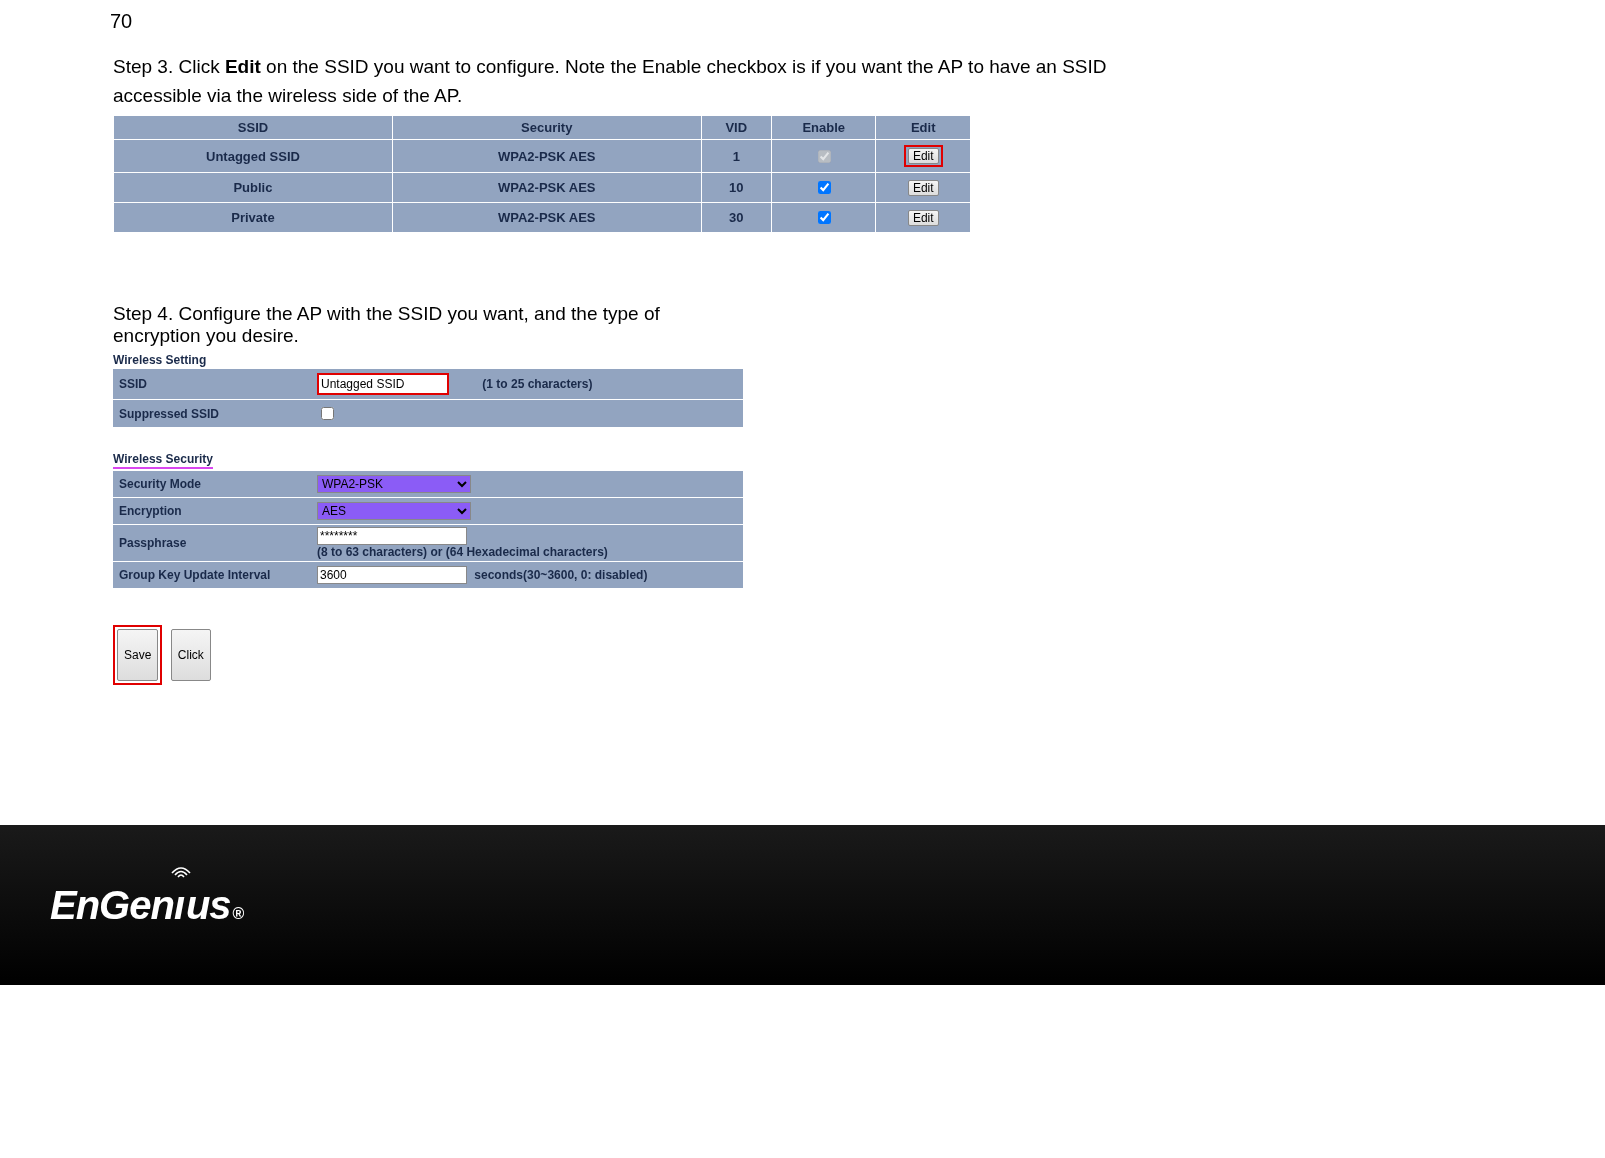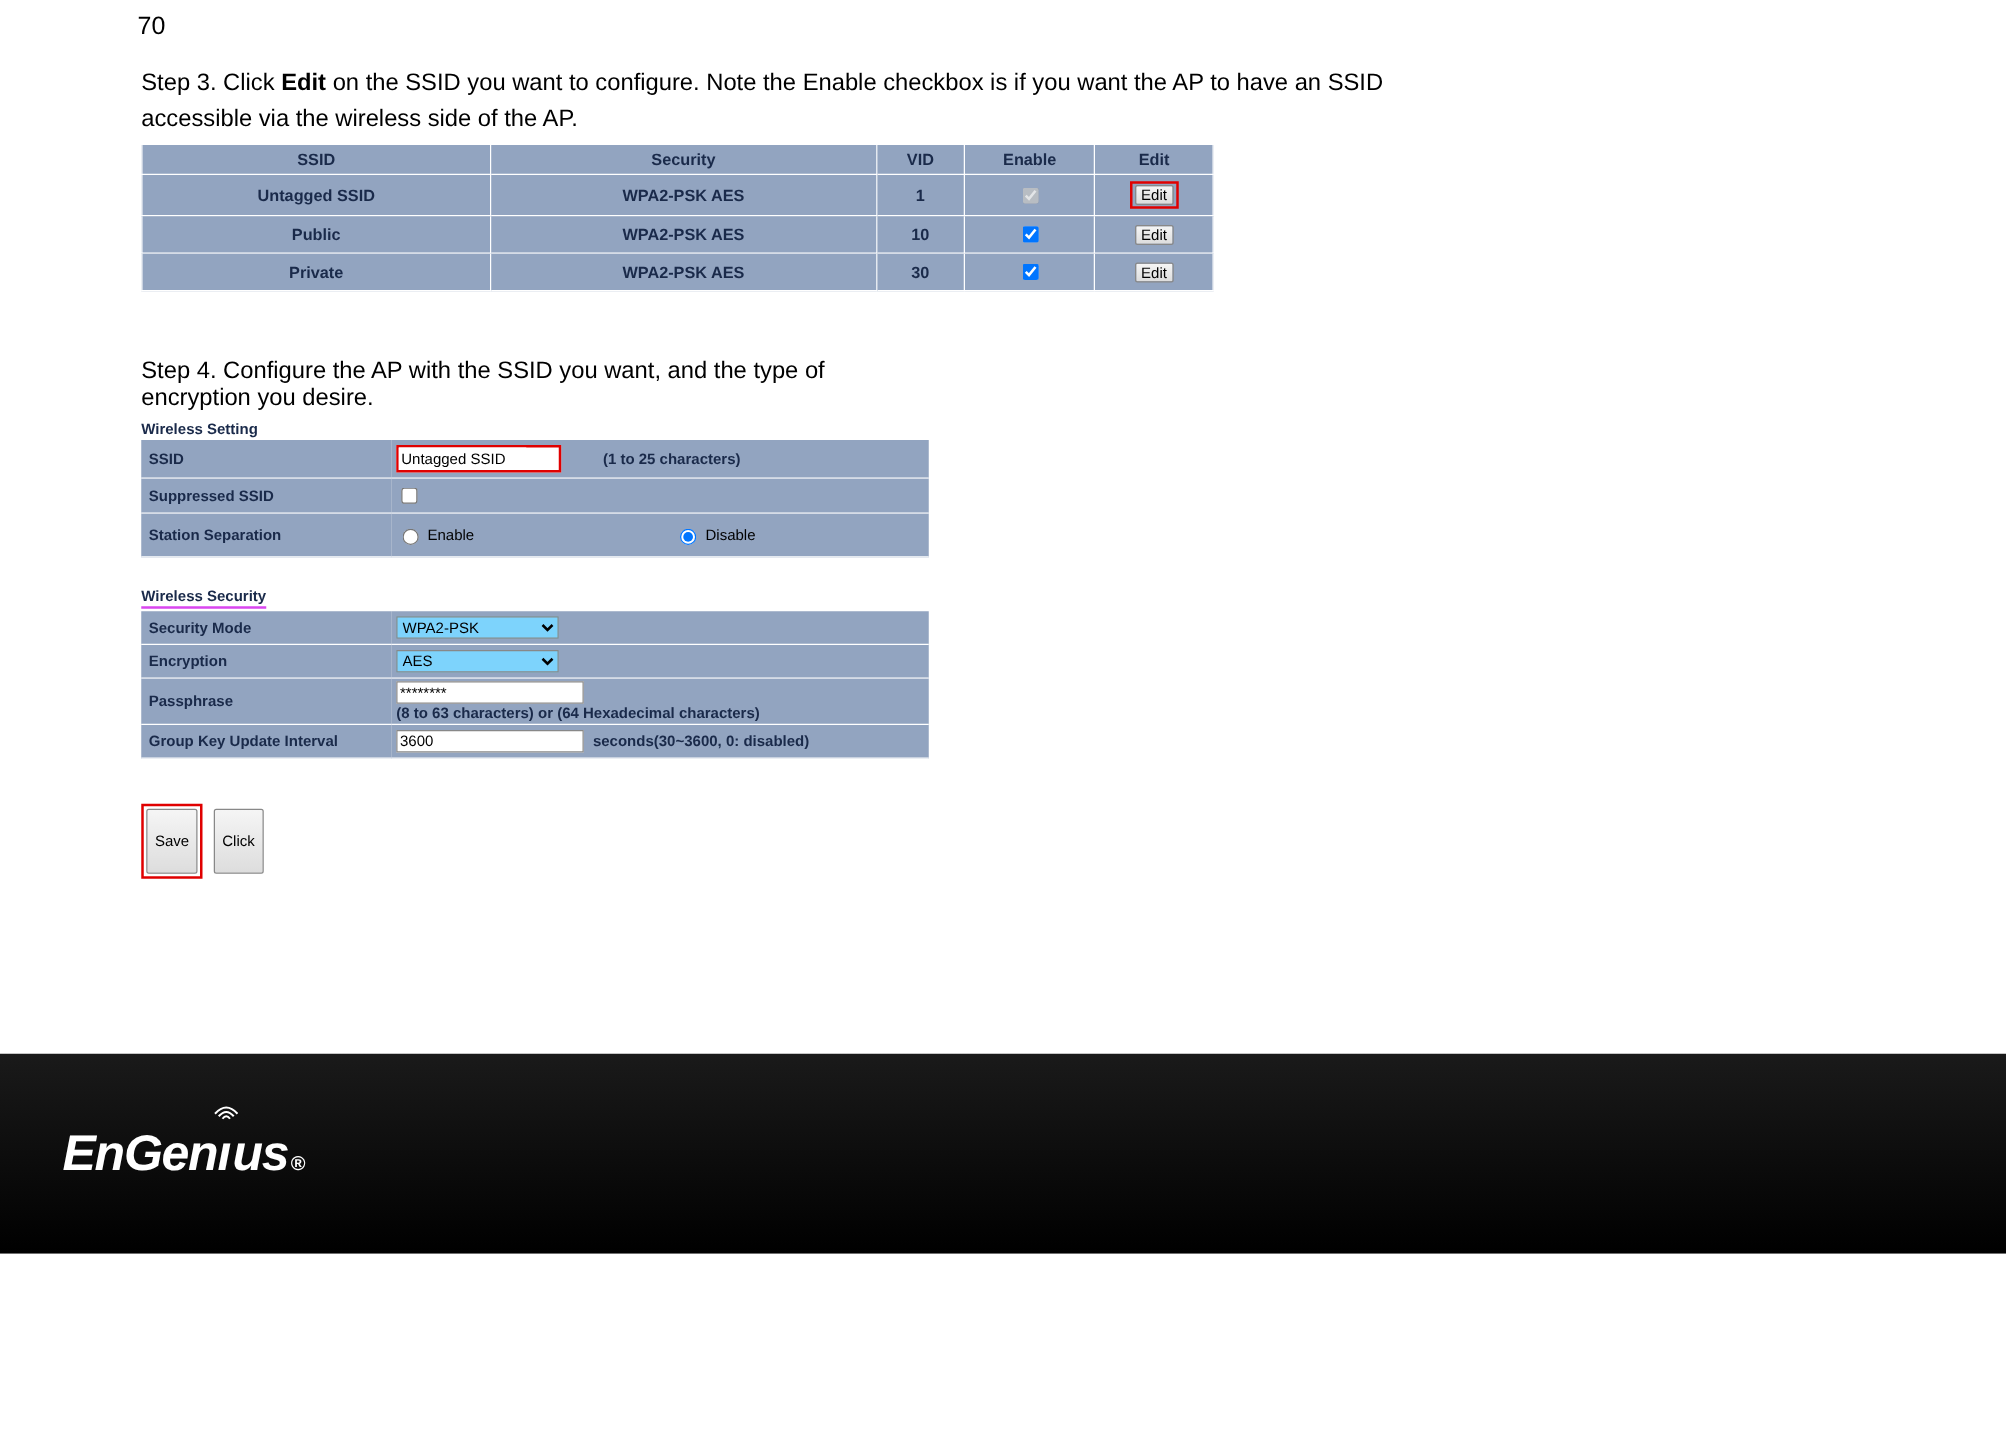--- a/index.html
+++ b/index.html
@@ -78,21 +78,21 @@
     border: 2px solid #e00000;
     padding: 1px 2px;
     line-height: 0;
   }
   input[type=checkbox] {
     width: 13px; height: 13px;
   }
 
   
   .cfg-wrap {
-    margin-top: 53px;
+    margin-top: 70px;
     width: 630px;
   }
   .cfg-step {
     font-size: 19px;
     margin-bottom: 4px;
   }
   .cfg-heading {
     font-size: 12px;
     font-weight: bold;
     color: #1a2a4a;
@@ -129,23 +129,23 @@
     font-family: Arial, sans-serif;
     font-size: 12px;
     padding: 1px 2px;
     border: 1px solid #888;
     background: #fff;
     box-sizing: border-box;
   }
   .sel-in {
     font-family: Arial, sans-serif;
     font-size: 12px;
-    background: #7dd3fc;
+    background: #8b5cf6;
     border: 1px solid #888;
-    width: 130px;
+    width: 154px;
   }
   .hl-box {
     display: inline-block;
     border: 2px solid #e00000;
     padding: 0 26px 0 0;
     background: #fff;
     line-height: 0;
   }
   .hl-box .txt-in {
     border: 0;
@@ -285,35 +285,20 @@
             <span class="hl-box">
               <input class="txt-in" style="width: 102px;" value="Untagged SSID">
             </span>
             <span style="margin-left:30px">(1 to 25 characters)</span>
           </td>
         </tr>
         <tr>
           <td class="label">Suppressed SSID</td>
           <td class="field"><input type="checkbox" style=""></td>
         </tr>
-        <tr>
-          <td class="label" style="padding-top:10px;padding-bottom:10px">Station Separation</td>
-          <td class="field">
-            <div class="radio-row">
-              <label>
-                <input type="radio" name="sep" style="">
-                <span>Enable</span>
-              </label>
-              <label>
-                <input type="radio" name="sep" checked="" style="">
-                <span>Disable</span>
-              </label>
-            </div>
-          </td>
-        </tr>
       </tbody>
         </table>
 
       <div class="cfg-heading" style="margin-top:24px">
         <span class="underline-red">Wireless Security</span>
       </div>
       <table class="cfg-table">
         <tbody>
             <tr>
           <td class="label">Security Mode</td>

